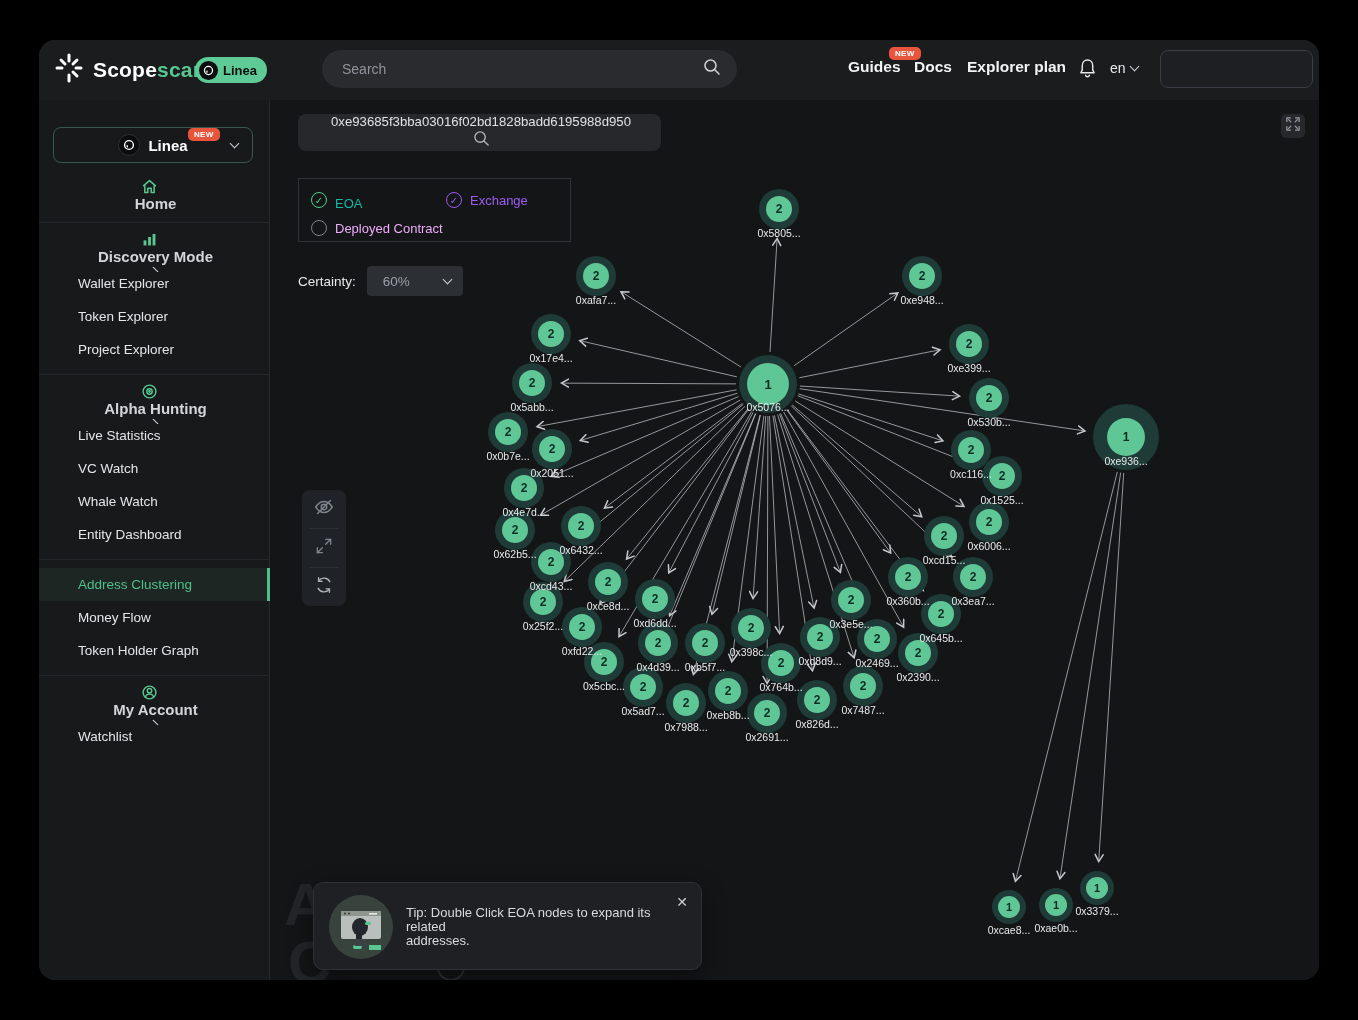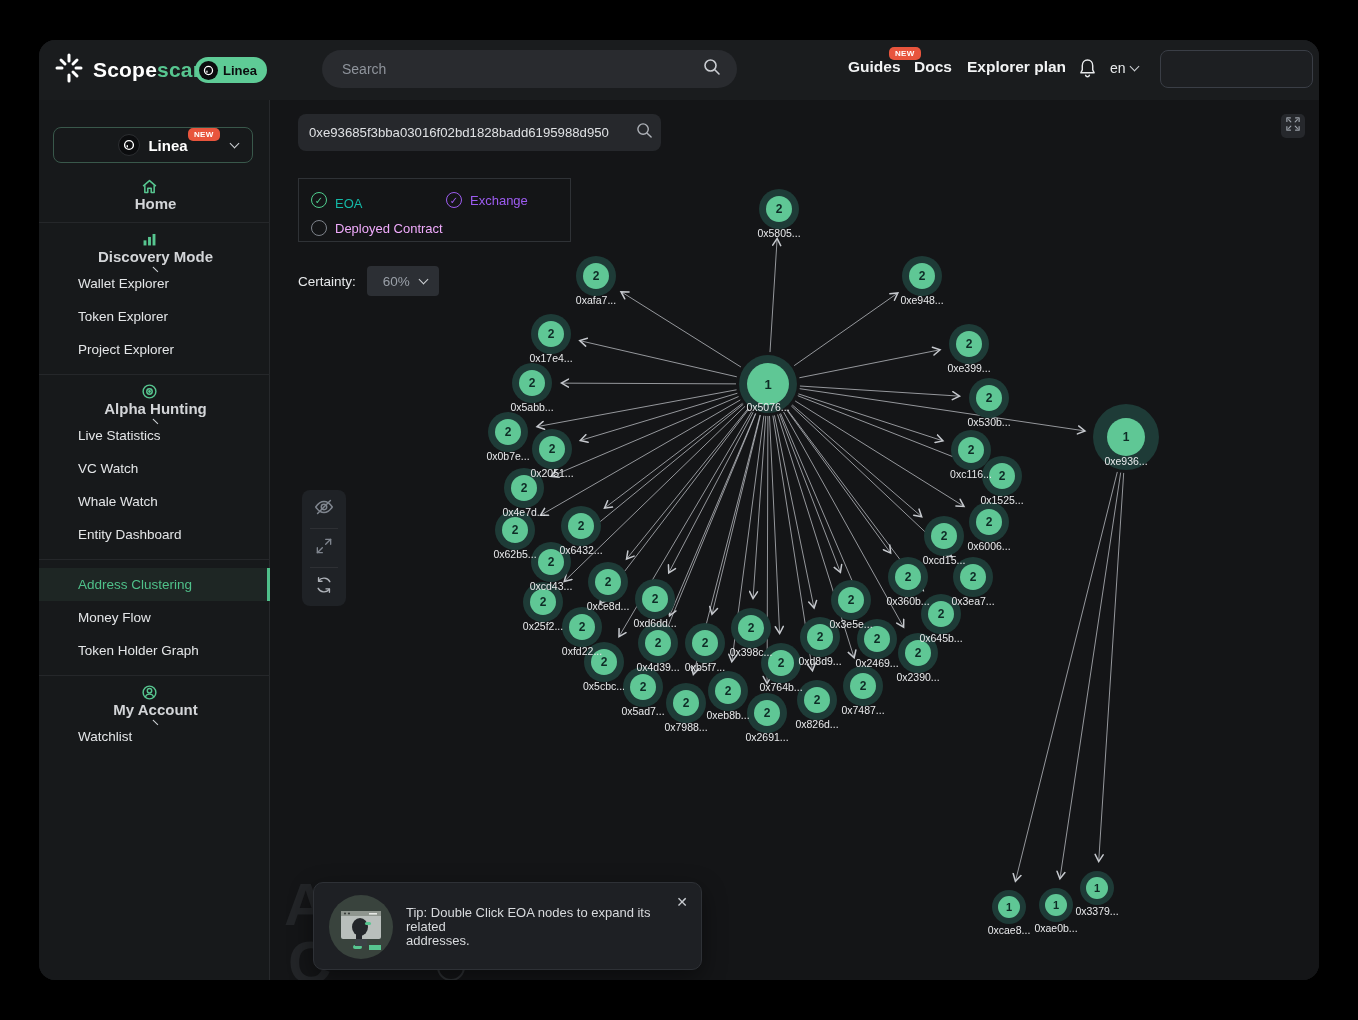--- a/index.html
+++ b/index.html
@@ -48,37 +48,37 @@
   .side-item { height:33px; line-height:33px; padding-left:39px; font-size:13.5px; color:#e4e6e8; cursor:pointer; }
   .side-item.active { background:#1e2624; color:#4fc08a; border-right:3px solid #4fc08a; }
 
   
   .canvas { position:absolute; left:231px; top:60px; width:1049px; height:880px; background:#141517; overflow:hidden; }
   .wm { position:absolute; font-weight:bold; color:#232528; z-index:1; }
   .wm-ring { position:absolute; left:167px; top:853px; width:28px; height:28px; border:2px solid #2e3134;
              border-radius:50%; z-index:2; }
   #graph { position:absolute; left:0; top:0; z-index:2; }
   .addr-box { position:absolute; left:28px; top:14px; width:363px; height:37px; background:#26282c;
-              border-radius:8px; display:flex; align-items:center; padding:0 8px 0 11px; z-index:5; }
+              border-radius:8px; display:flex; align-items:center; padding:0 8px 0 11px; z-index:5;flex-direction:column; }
   .addr-box .val { flex:1; font-size:13.2px; color:#dfe1e4; white-space:nowrap; overflow:hidden; }
   .legend-box { position:absolute; left:28px; top:78px; width:273px; height:64px; border:1px solid #2f3236;
                 z-index:5; padding:10px 0 0 12px; background:rgba(20,21,23,.6); }
   .leg-row { display:flex; }
   .leg-item { display:flex; align-items:center; gap:8px; margin-bottom:9px; cursor:pointer; }
   .leg-circ { width:16px; height:16px; border-radius:50%; border:1.6px solid; display:flex;
               align-items:center; justify-content:center; font-size:10px; }
   .leg-eoa  { width:135px; } .leg-eoa .leg-circ { border-color:#4fce8e; color:#4fce8e; }
   .leg-eoa  .t { color:#14b8a6; font-size:13px;margin-top:7px; }
   .leg-exc .leg-circ { border-color:#9d5cf0; color:#9d5cf0; }
   .leg-exc .t { color:#9d5cf0; font-size:13px; }
   .leg-dep .leg-circ { border-color:#7d828a; }
   .leg-dep .t { color:#f0abfc; font-size:13px; }
   .certainty { position:absolute; left:28px; top:166px; display:flex; align-items:center; gap:11px; z-index:5; }
   .certainty .lab { font-size:13.5px; color:#e7e9eb; }
-  .cert-dd { width:72px; height:30px; background:#2c2f34; border-radius:4px; display:flex; align-items:center;
+  .cert-dd { width:96px; height:30px; background:#2c2f34; border-radius:4px; display:flex; align-items:center;
              justify-content:space-between; padding:0 12px 0 16px; cursor:pointer; }
   .cert-dd .v { font-size:13.5px; color:#9aa0a8; }
   .tools { position:absolute; left:32px; top:390px; width:44px; height:116px; background:#1f2226;
            border-radius:8px; z-index:5; display:flex; flex-direction:column; align-items:center; }
   .tool-btn { width:44px; height:38px; display:flex; align-items:center; justify-content:center; cursor:pointer; }
   .tool-sep { width:28px; height:1px; background:#2e3034; }
   .fullscreen-btn { position:absolute; left:1011px; top:14px; width:24px; height:24px; background:#26282c;
                     border-radius:5px; display:flex; align-items:center; justify-content:center; z-index:5; cursor:pointer; }
   .tip-box { position:absolute; left:43px; top:782px; width:389px; height:88px; background:#1e2024;
              border:1px solid #2e3136; border-radius:10px; z-index:6; box-shadow:0 8px 24px rgba(0,0,0,.45); }

